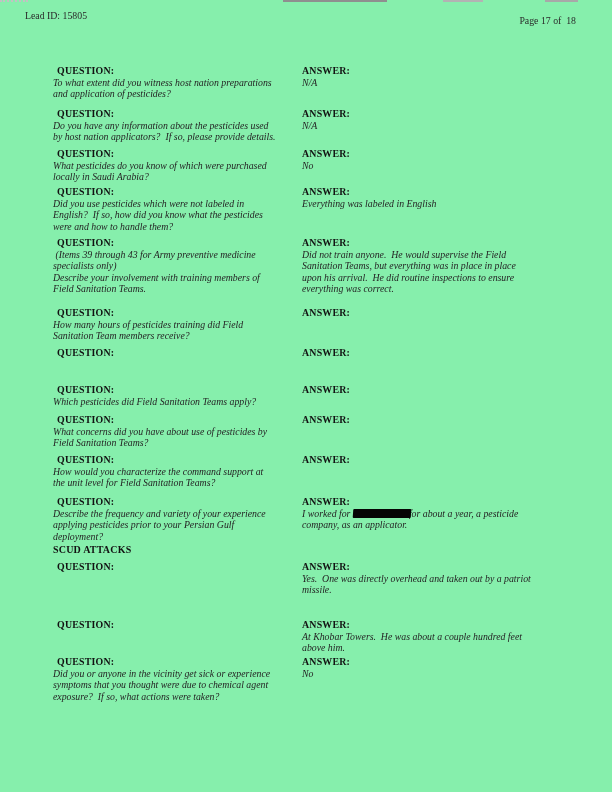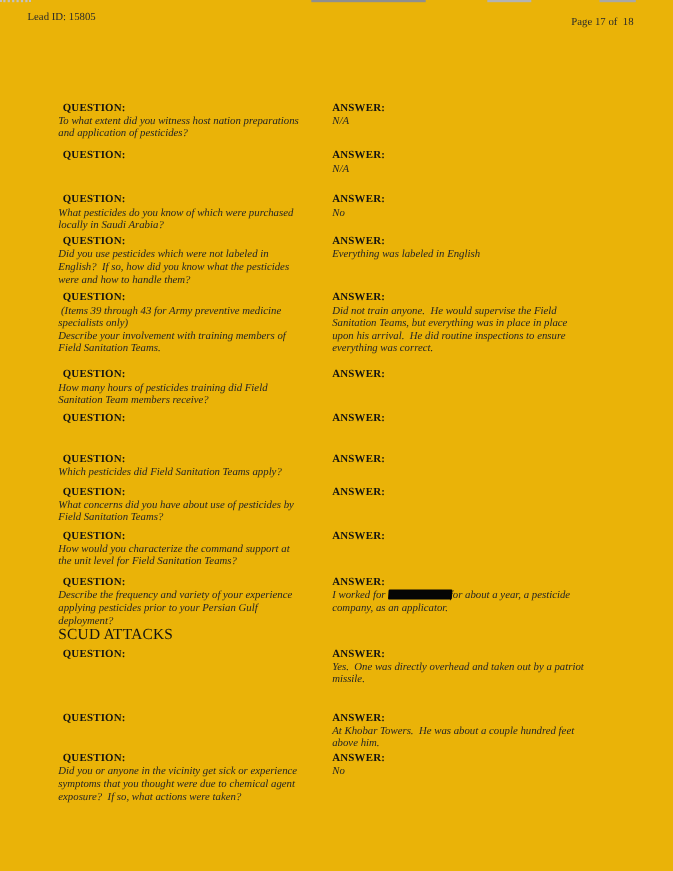--- a/index.html
+++ b/index.html
@@ -1,46 +1,46 @@
 <!DOCTYPE html>
 <html><head>
 <meta charset="utf-8">
 <style>
   html,body{margin:0;padding:0;background:#e8e8e8;}
   .page{
     position:relative;
     width:612px;height:792px;
-    background:#eab308;
+    background:#86efac;
     font-family:"Liberation Serif","DejaVu Serif",serif;
     color:#1e1e1e;
     overflow:hidden;
     margin:0 auto;
   }
   
   .artifact{position:absolute;background:#9a9a9a;}
   .artifact.dots{background:none;border-top:2px dotted #c2c2c2;}
   
   .hdr-left{position:absolute;left:25px;top:10px;font-size:9.8px;color:#2a2a2a;white-space:pre;}
   .hdr-right{position:absolute;right:36px;top:15px;font-size:9.8px;color:#2a2a2a;white-space:pre;text-align:center;}
   
-  .content{position:absolute;left:0;top:93px;width:490px;}
+  .content{position:absolute;left:0;top:65px;width:490px;}
   .row{display:flex;align-items:flex-start;}
   .q-cell{margin-left:53px;width:245px;flex:0 0 auto;}
   .a-cell{margin-left:4px;width:295px;flex:0 0 auto;}
   .q-label,.a-label{
     font-weight:bold;font-size:9.9px;line-height:11.6px;
     color:#121212;letter-spacing:.2px;
   }
   .q-label{padding-left:4px;}
   .q-text,.a-text{
     font-size:9.8px;line-height:11.5px;white-space:pre-wrap;color:#242424;font-style:italic;
   }
   .section-heading{
     margin-left:53px;height:17px;
-    font-weight:normal;font-size:14px;line-height:11.6px;color:#121212;letter-spacing:.2px;
+    font-weight:bold;font-size:10px;line-height:11.6px;color:#121212;letter-spacing:.2px;
   }
   .redaction-bar{
     display:inline-block;width:58px;height:9px;background:#050505;
     vertical-align:-1px;margin-right:-2px;border-radius:1px;
     transform:skewX(-4deg);
   }
 </style>
 </head>
 <body>
 
@@ -64,20 +64,22 @@
         </div>
       <div class="a-cell">
           <div class="a-label">ANSWER:</div>
           <div class="a-text">N/A</div>
         </div>
     </div>
 
     <div class="row" style="min-height:40px;">
       <div class="q-cell">
           <div class="q-label">QUESTION:</div>
+          <div class="q-text">Do you have any information about the pesticides used
+by host nation applicators?  If so, please provide details.</div>
         </div>
       <div class="a-cell">
           <div class="a-label">ANSWER:</div>
           <div class="a-text">N/A</div>
         </div>
     </div>
 
     <div class="row" style="min-height:38px;">
       <div class="q-cell">
           <div class="q-label">QUESTION:</div>

